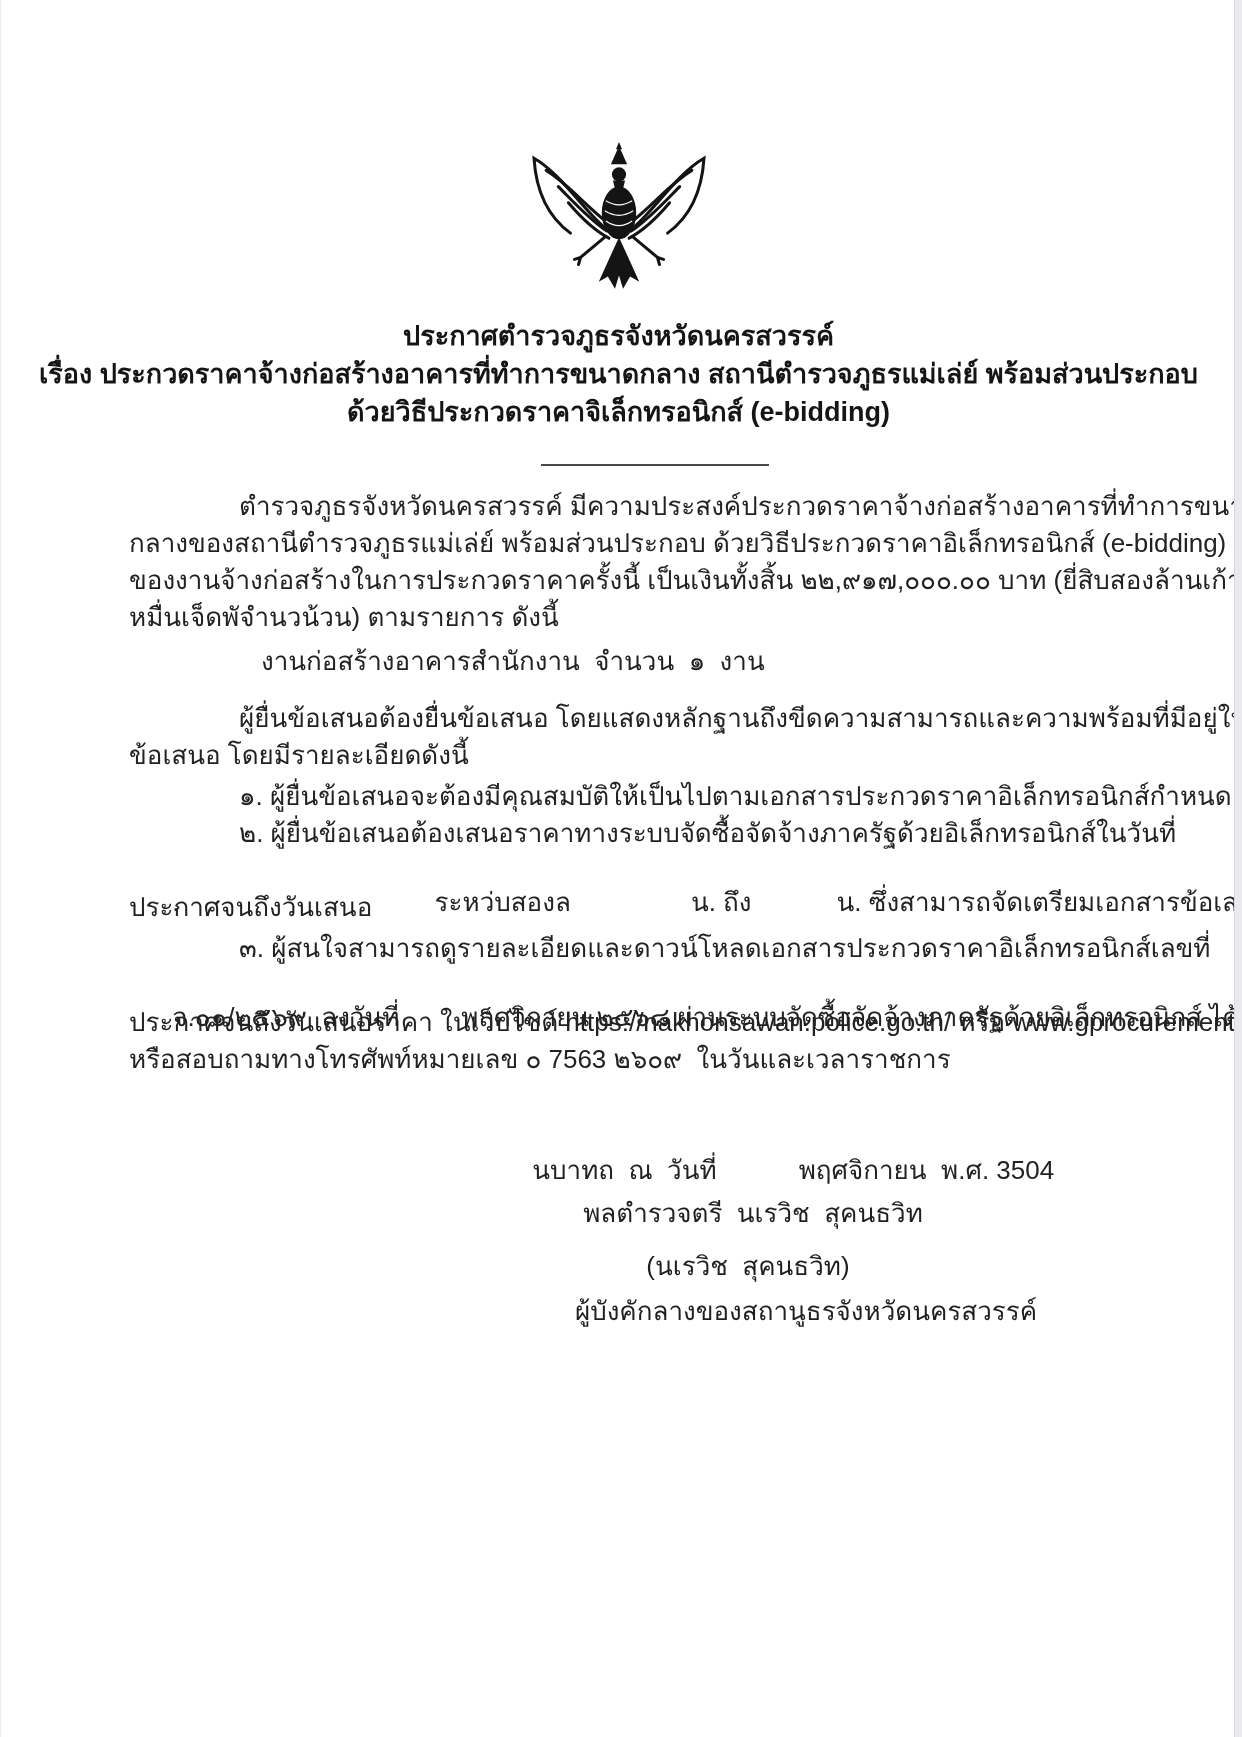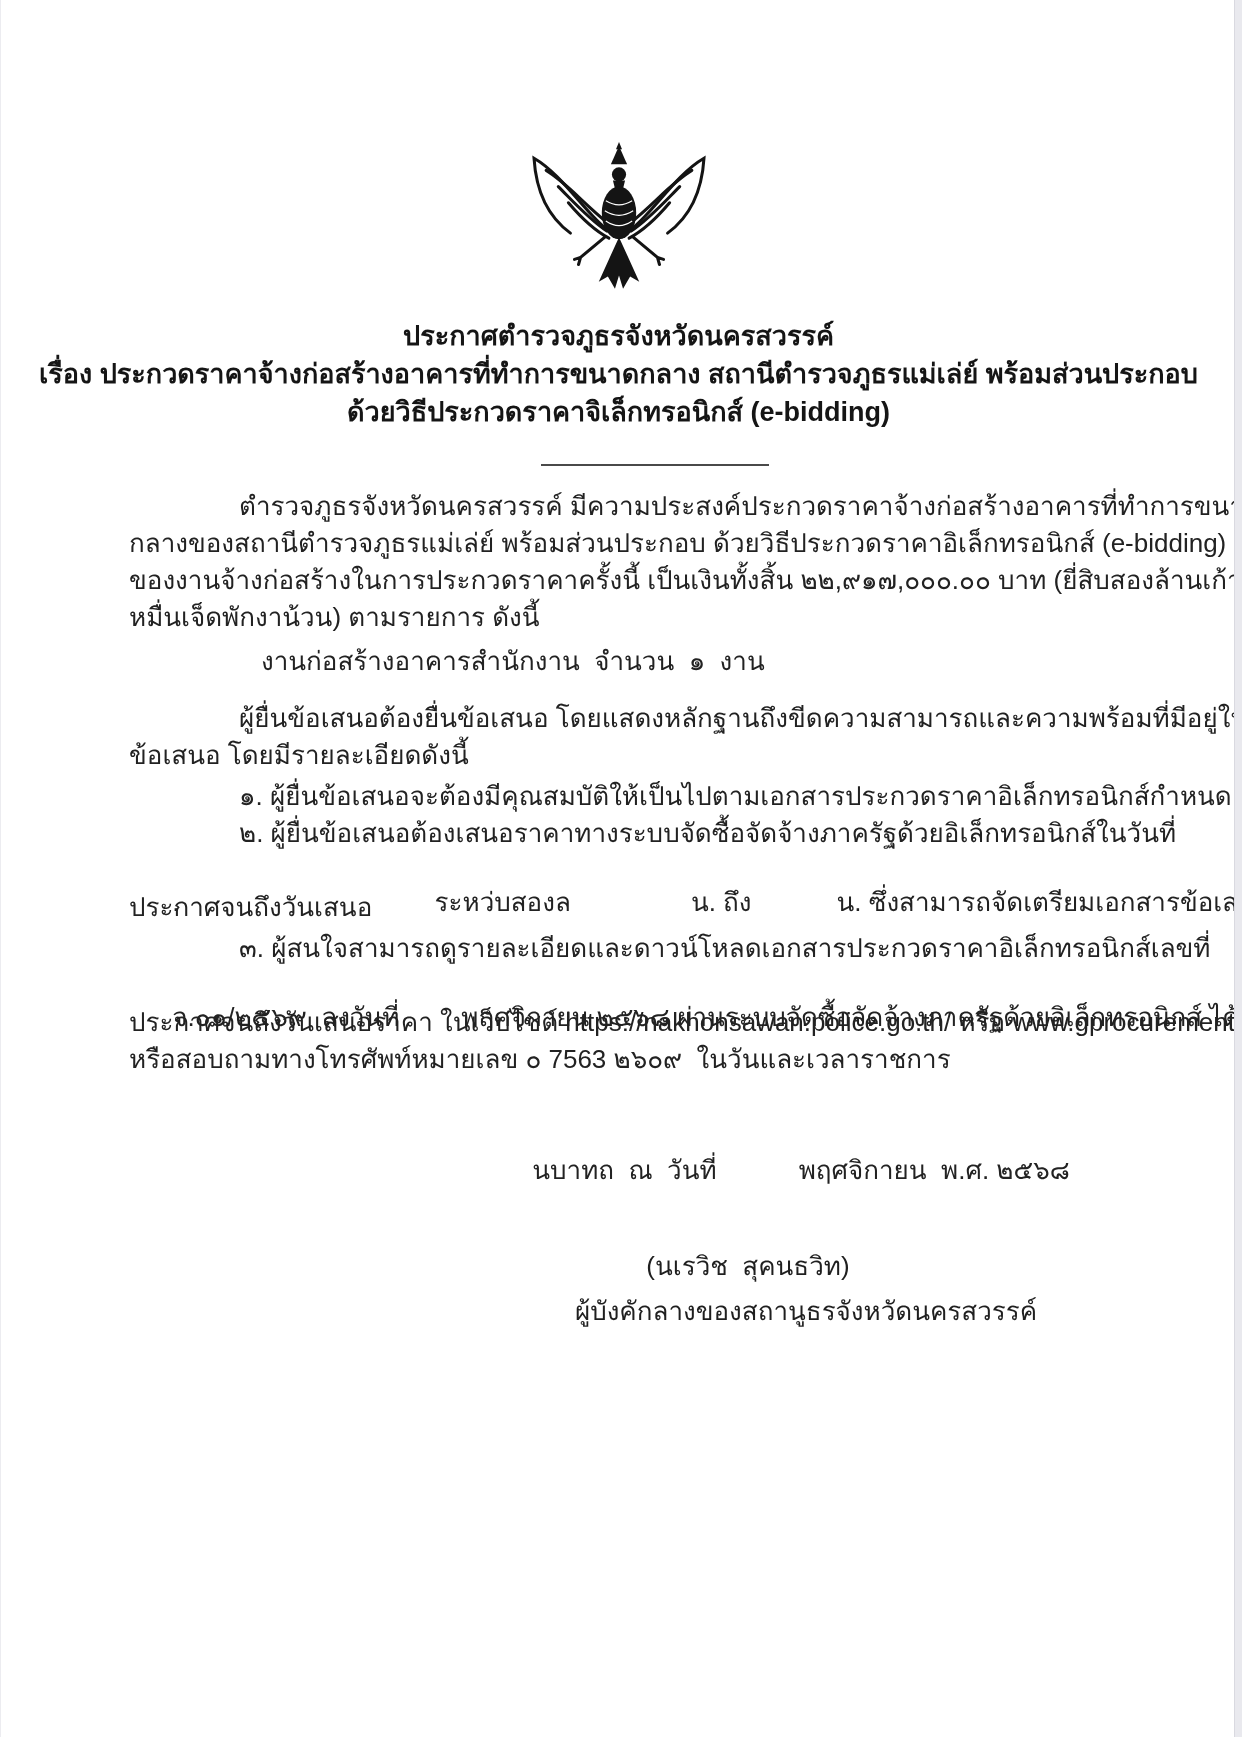--- a/index.html
+++ b/index.html
@@ -69,21 +69,21 @@
     </svg>
 
     <div class="ctr title" style="top:314px">ประกาศตำรวจภูธรจังหวัดนครสวรรค์</div>
     <div class="ctr title" style="top:352px">เรื่อง ประกวดราคาจ้างก่อสร้างอาคารที่ทำการขนาดกลาง สถานีตำรวจภูธรแม่เล่ย์ พร้อมส่วนประกอบ</div>
     <div class="ctr title" style="top:390px">ด้วยวิธีประกวดราคาจิเล็กทรอนิกส์ (e-bidding)</div>
     <div class="divider"></div>
 
     <div class="line ind1" style="top:490px">ตำรวจภูธรจังหวัดนครสวรรค์ มีความประสงค์ประกวดราคาจ้างก่อสร้างอาคารที่ทำการขนาด</div>
     <div class="line" style="top:527px">กลางของสถานีตำรวจภูธรแม่เล่ย์ พร้อมส่วนประกอบ ด้วยวิธีประกวดราคาอิเล็กทรอนิกส์ (e-bidding) ราคากลาง</div>
     <div class="line" style="top:564px">ของงานจ้างก่อสร้างในการประกวดราคาครั้งนี้ เป็นเงินทั้งสิ้น ๒๒,๙๑๗,๐๐๐.๐๐ บาท (ยี่สิบสองล้านเก้าแสนหนึ่ง-</div>
-    <div class="line" style="top:601px">หมื่นเจ็ดพักงาน้วน) ตามรายการ ดังนี้</div>
+    <div class="line" style="top:601px">หมื่นเจ็ดพัจำนวน้วน) ตามรายการ ดังนี้</div>
     <div class="line ind2" style="top:645px">งานก่อสร้างอาคารสำนักงาน  จำนวน  ๑  งาน</div>
 
     <div class="line ind1" style="top:702px">ผู้ยื่นข้อเสนอต้องยื่นข้อเสนอ โดยแสดงหลักฐานถึงขีดความสามารถและความพร้อมที่มีอยู่ในวันยื่น</div>
     <div class="line" style="top:739px">ข้อเสนอ โดยมีรายละเอียดดังนี้</div>
     <div class="line ind1" style="top:780px">๑. ผู้ยื่นข้อเสนอจะต้องมีคุณสมบัติให้เป็นไปตามเอกสารประกวดราคาอิเล็กทรอนิกส์กำหนด</div>
     <div class="line ind1" style="top:817px">๒. ผู้ยื่นข้อเสนอต้องเสนอราคาทางระบบจัดซื้อจัดจ้างภาครัฐด้วยอิเล็กทรอนิกส์ในวันที่</div>
 
     <div class="line" style="top:854px">
       <span>.</span><span class="sp" style="width:255px"></span><span>ระหว่บสองล</span><span class="sp" style="width:120px"></span><span>น. ถึง</span><span class="sp" style="width:85px"></span><span>น. ซึ่งสามารถจัดเตรียมเอกสารข้อเสนอได้ตั้งแต่</span>
     </div>
@@ -92,21 +92,22 @@
     <div class="line ind1" style="top:932px">๓. ผู้สนใจสามารถดูรายละเอียดและดาวน์โหลดเอกสารประกวดราคาอิเล็กทรอนิกส์เลขที่</div>
 
     <div class="line" style="top:969px">
       <span>จ.๐๑/๒๕๖๙  ลงวันที่</span><span class="sp" style="width:62px"></span><span>พฤศจิกายน ๒๕๖๘ ผ่านระบบจัดซื้อจัดจ้างภาครัฐด้วยอิเล็กทรอนิกส์ ได้ตั้งแต่วันที่</span>
     </div>
 
     <div class="line" style="top:1006px">ประกาศจนถึงวันเสนอราคา ในเว็บไซต์ https://nakhonsawan.police.go.th/ หรือ www.gprocurement.go.th</div>
     <div class="line" style="top:1043px">หรือสอบถามทางโทรศัพท์หมายเลข ๐ 7563 ๒๖๐๙  ในวันและเวลาราชการ</div>
 
     <div class="line" style="top:1122px;left:488px;width:620px">
-      <span>นบาทถ  ณ  วันที่</span><span class="sp" style="width:82px"></span><span>พฤศจิกายน  พ.ศ. ๒๕๖๘</span>
+      <span>นบาทถ  ณ  วันที่</span><span class="sp" style="width:82px"></span><span>พฤศจิกายน  พ.ศ. 3504</span>
     </div>
 
+    <div class="sig" style="top:1192px;left:752px">พลตำรวจตรี  นเรวิช  สุคนธวิท</div>
     <div class="sig" style="top:1245px;left:747px">(นเรวิช  สุคนธวิท)</div>
     <div class="sig" style="top:1290px;left:805px">ผู้บังคักลางของสถานูธรจังหวัดนครสวรรค์</div>
   </div>
 
   <div class="edge-strip"></div>
 </div>
 
 </body></html>

